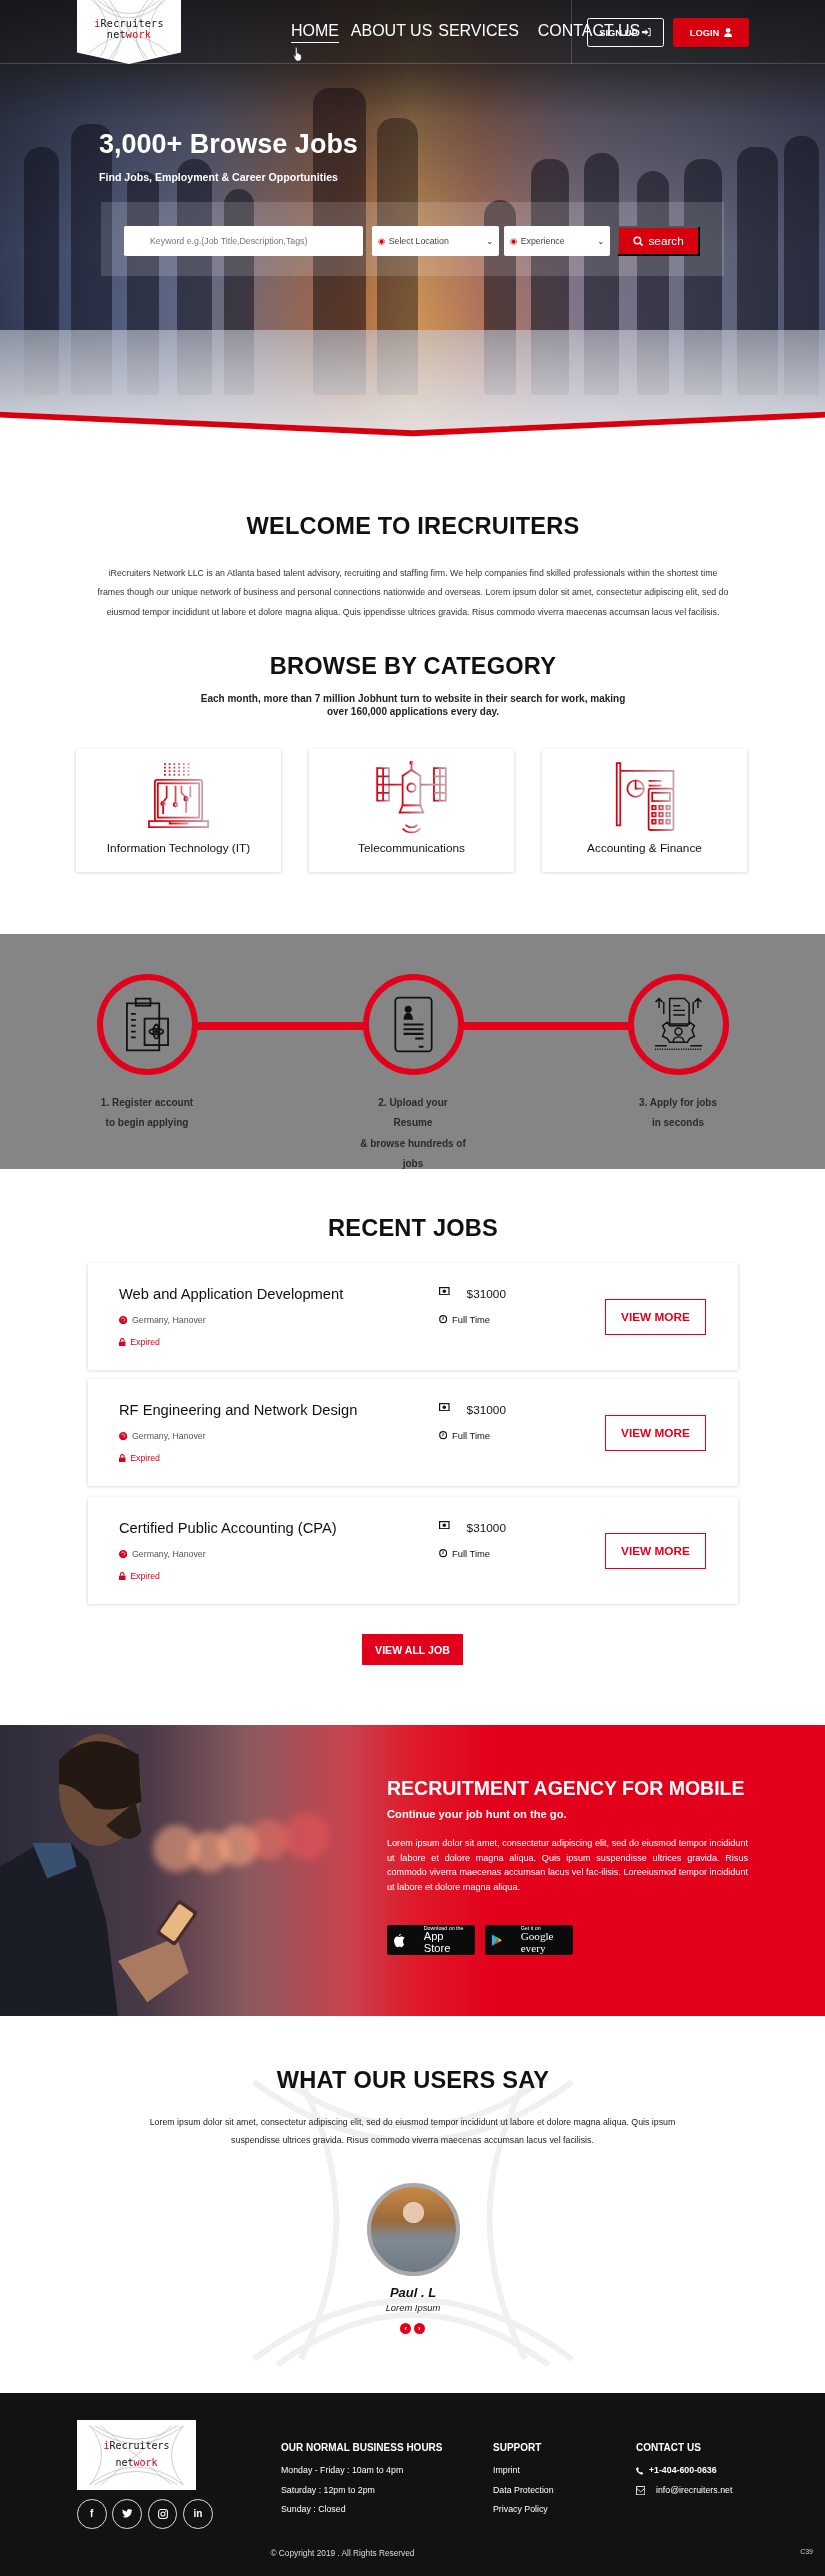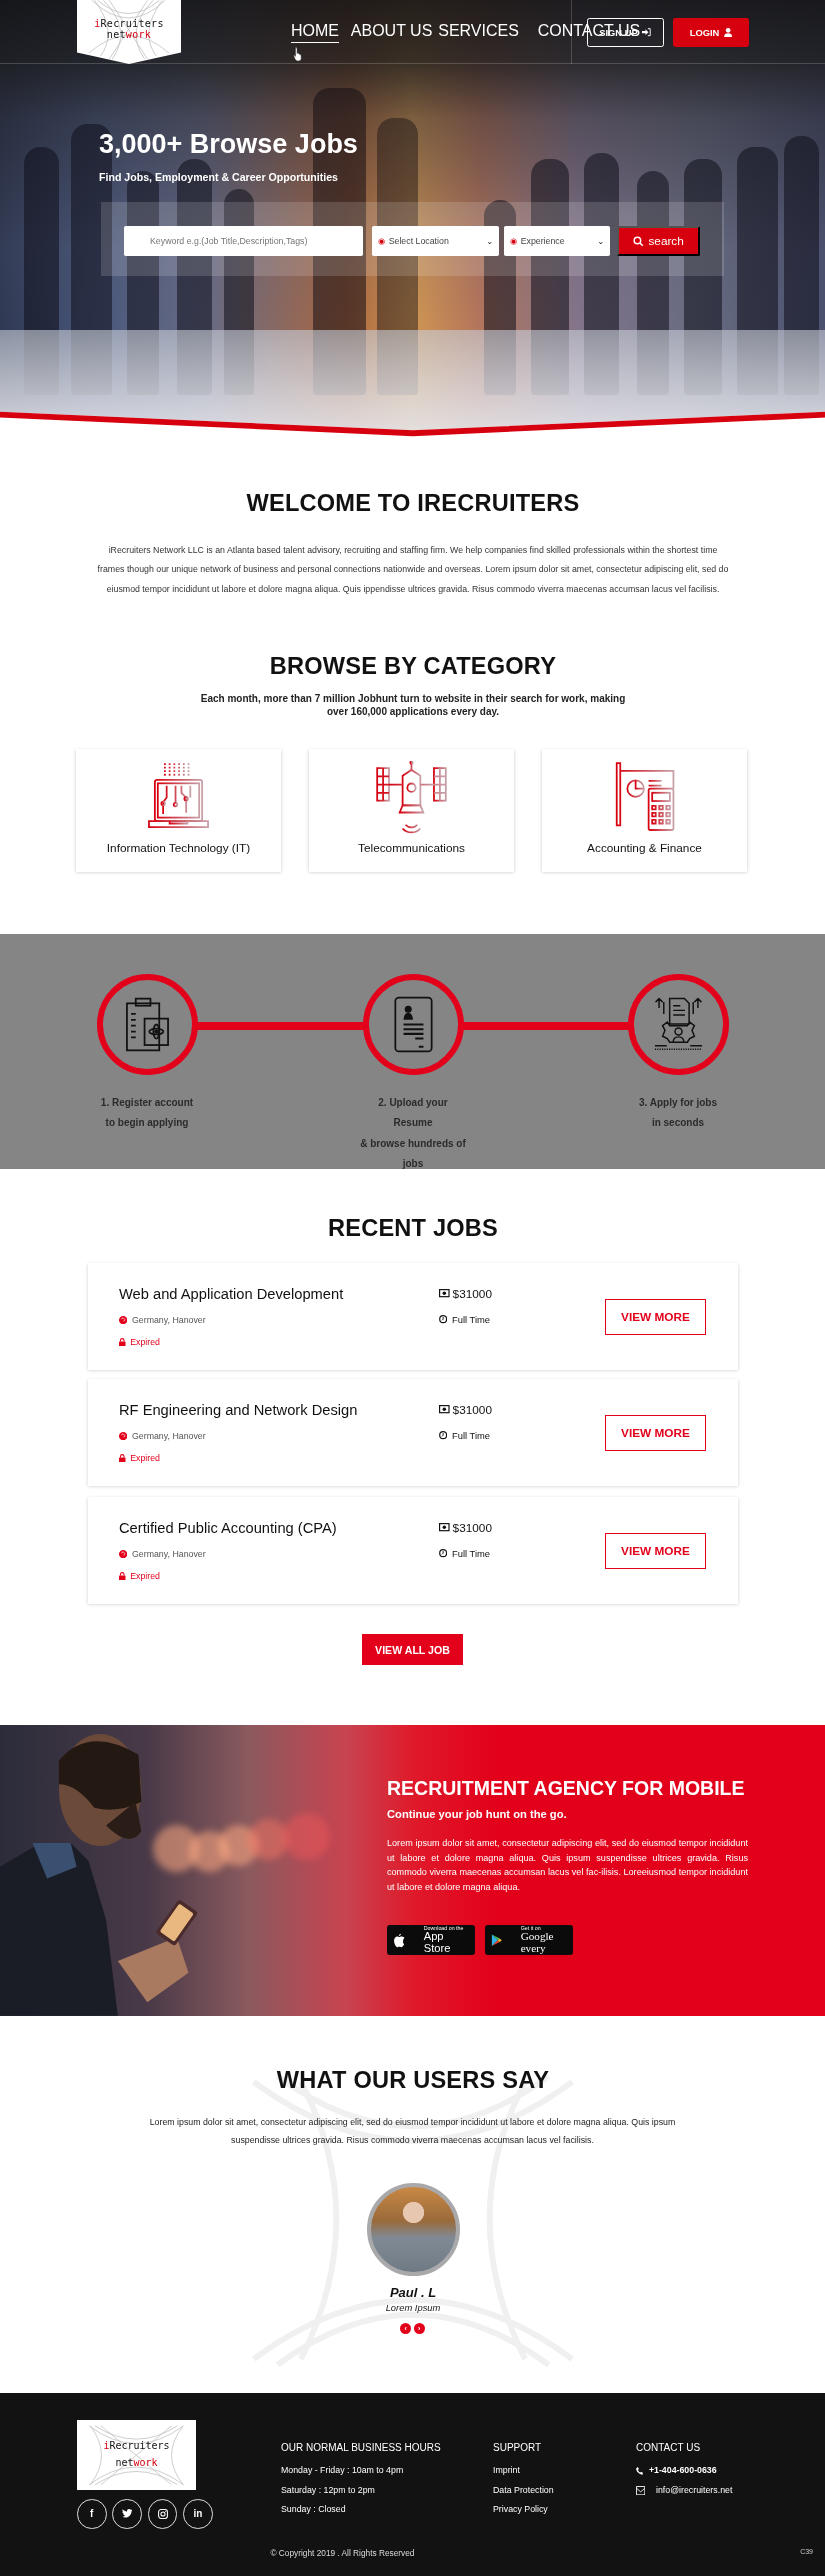--- a/index.html
+++ b/index.html
@@ -31,41 +31,41 @@
 .searchbar{position:absolute;left:101px;top:202px;width:623px;height:74px;background:rgba(255,255,255,.15);z-index:4}
 .sb-input{position:absolute;left:124px;top:226px;width:239px;height:30px;background:#fff;border-radius:1.8px;border:none;padding:0 26px;font-size:8.8px;color:#555;z-index:5;font-family:"Liberation Sans",sans-serif}
 .sb-select{position:absolute;top:226px;height:30px;background:#fff;border-radius:1.8px;display:flex;align-items:center;padding:0 5.9px;font-size:8.8px;color:#444;z-index:5}
 .sb-select .pin{color:#d7000f;margin-right:3.5px;font-size:8.3px}
 .sb-select .chev{margin-left:auto;font-size:8.3px;color:#222}
 .sb-btn{position:absolute;left:617px;top:226px;width:83px;height:30px;background:#d7000f;border-radius:1.8px;color:#fff;font-size:11.8px;display:flex;align-items:center;justify-content:center;gap:4.7px;z-index:5}
 .chevron-band{position:absolute;left:0;top:407px;width:826px;height:35px;z-index:4}
 
 
 .sec-title{text-align:center;font-weight:bold;font-size:23.6px;color:#111;letter-spacing:0.2px}
-.welcome{position:absolute;top:490px;left:0;width:826px}
+.welcome{position:absolute;top:513px;left:0;width:826px}
 .welcome p{width:631px;margin:23.6px auto 0;text-align:center;font-size:8.8px;line-height:19.5px;color:#333}
 .category{position:absolute;top:653px;left:0;width:826px}
 .category .sub{width:425px;margin:11.8px auto 0;text-align:center;font-weight:bold;font-size:10px;line-height:13px;color:#222}
 .cards{position:absolute;top:96px;left:76px;display:flex;gap:28px}
 .card{width:205px;height:123px;background:#fff;box-shadow:0 0.6px 3.5px rgba(0,0,0,.22);display:flex;flex-direction:column;align-items:center;justify-content:flex-start;padding-top:13px}
 .card .ic{width:71px;height:71px;display:flex;align-items:center;justify-content:center}
 .card .lbl{margin-top:8.3px;font-size:11.8px;color:#111}
 
 .steps{position:absolute;top:934px;left:0;width:826px;height:235px;background:#858585}
 .steps .line{position:absolute;top:88px;left:136px;width:543px;height:8.3px;background:#e3001b}
 .step{position:absolute;top:40px;width:106px;text-align:center}
 .step .circ{width:101px;height:101px;border-radius:50%;border:6.5px solid #e3001b;margin:0 auto;background:#858585;display:flex;align-items:center;justify-content:center;position:relative;z-index:2}
 .step .t{margin-top:17.7px;font-size:10px;font-weight:bold;color:#2b2b2b;line-height:20.6px}
 
 .jobs{position:absolute;top:1215px;left:0;width:826px}
 .job{position:absolute;left:88px;width:650px;height:107px;background:#fff;box-shadow:0 0.6px 3.5px rgba(0,0,0,.2)}
 .job .title{position:absolute;left:31px;top:23px;font-size:14.7px;color:#111}
 .job .loc{position:absolute;left:31px;top:52px;font-size:8.8px;color:#555;display:flex;align-items:center;gap:4.7px}
 .job .exp{position:absolute;left:31px;top:74px;font-size:8.8px;color:#e3001b;display:flex;align-items:center;gap:4.7px}
-.job .sal{position:absolute;left:351px;top:23.6px;font-size:11.8px;color:#111;display:flex;align-items:center;gap:3px}
+.job .sal{position:absolute;left:351px;top:23.6px;font-size:11.8px;color:#111;display:flex;align-items:flex-start;gap:17px}
 .job .type{position:absolute;left:351px;top:51px;font-size:9.4px;color:#111;display:flex;align-items:center;gap:4.7px}
 .job .vm{position:absolute;left:517px;top:36px;width:101px;height:36px;border:1.2px solid #e3001b;color:#e3001b;font-weight:bold;font-size:11.8px;display:flex;align-items:center;justify-content:center}
 .viewall{position:absolute;top:1634px;left:362px;width:101px;height:31px;background:#e3001b;color:#fff;font-weight:bold;font-size:10.6px;display:flex;align-items:center;justify-content:center}
 
 .mobile{position:absolute;top:1725px;left:0;width:826px;height:291px;
  background:linear-gradient(90deg,#2b2c3a 0%,#4a3a48 18%,#8a5a5e 30%,#c84350 42%,#df1a2a 50%,#e3001b 60%,#e3001b 100%);overflow:hidden}
 .mobile .bokeh{position:absolute;border-radius:50%;background:rgba(255,170,130,.55);filter:blur(3.5px)}
 .mobile .man{position:absolute;left:0;top:0;width:218px;height:291px}
 .mob-title{position:absolute;left:387px;top:52px;color:#fff;font-weight:bold;font-size:19.5px}
 .mob-sub{position:absolute;left:387px;top:83px;color:#fff;font-weight:bold;font-size:11.2px}
@@ -85,21 +85,21 @@
 .testi .arr{width:11.2px;height:11.2px;border-radius:50%;background:#e3001b;color:#fff;font-size:7px;display:flex;align-items:center;justify-content:center;font-weight:bold}
 
 .footer{position:absolute;top:2393px;left:0;width:826px;height:183px;background:#121212;color:#fff}
 .flogo{position:absolute;left:77px;top:26.5px;width:119px;height:70px;background:#fff;display:flex;flex-direction:column;align-items:center;justify-content:center;overflow:hidden}
 .flogo .l1,.flogo .l2{font-family:"DejaVu Sans Mono","Liberation Mono",monospace;font-size:10px;color:#111;position:relative;z-index:2;line-height:16.5px}
 .flogo .red{color:#d7000f}
 .flogo svg{position:absolute;left:0;top:0;z-index:1}
 .socials{position:absolute;left:77px;top:106px;display:flex;gap:5.9px}
 .soc{width:29.5px;height:29.5px;border:0.6px solid #ddd;border-radius:50%;display:flex;align-items:center;justify-content:center;font-size:10px;font-weight:bold;color:#fff}
 .fcol{position:absolute;top:49px}
-.fcol h4{font-size:10px;font-weight:normal;margin-bottom:8.3px}
+.fcol h4{font-size:10px;font-weight:bold;margin-bottom:8.3px}
 .fcol .it{font-size:8.8px;line-height:19.5px;display:flex;align-items:center;gap:5.9px}
 .copy{position:absolute;top:155px;left:0;width:826px;text-align:center;font-size:8.3px;color:#ddd;padding-left:2.9px}
 .copy span{position:relative;left:-72px}
 .tiny{position:absolute;right:13px;top:155px;font-size:7px;color:#ccc}
 </style>
 </head>
 <body>
 
 <section class="hero">
   <div class="silhouettes">

